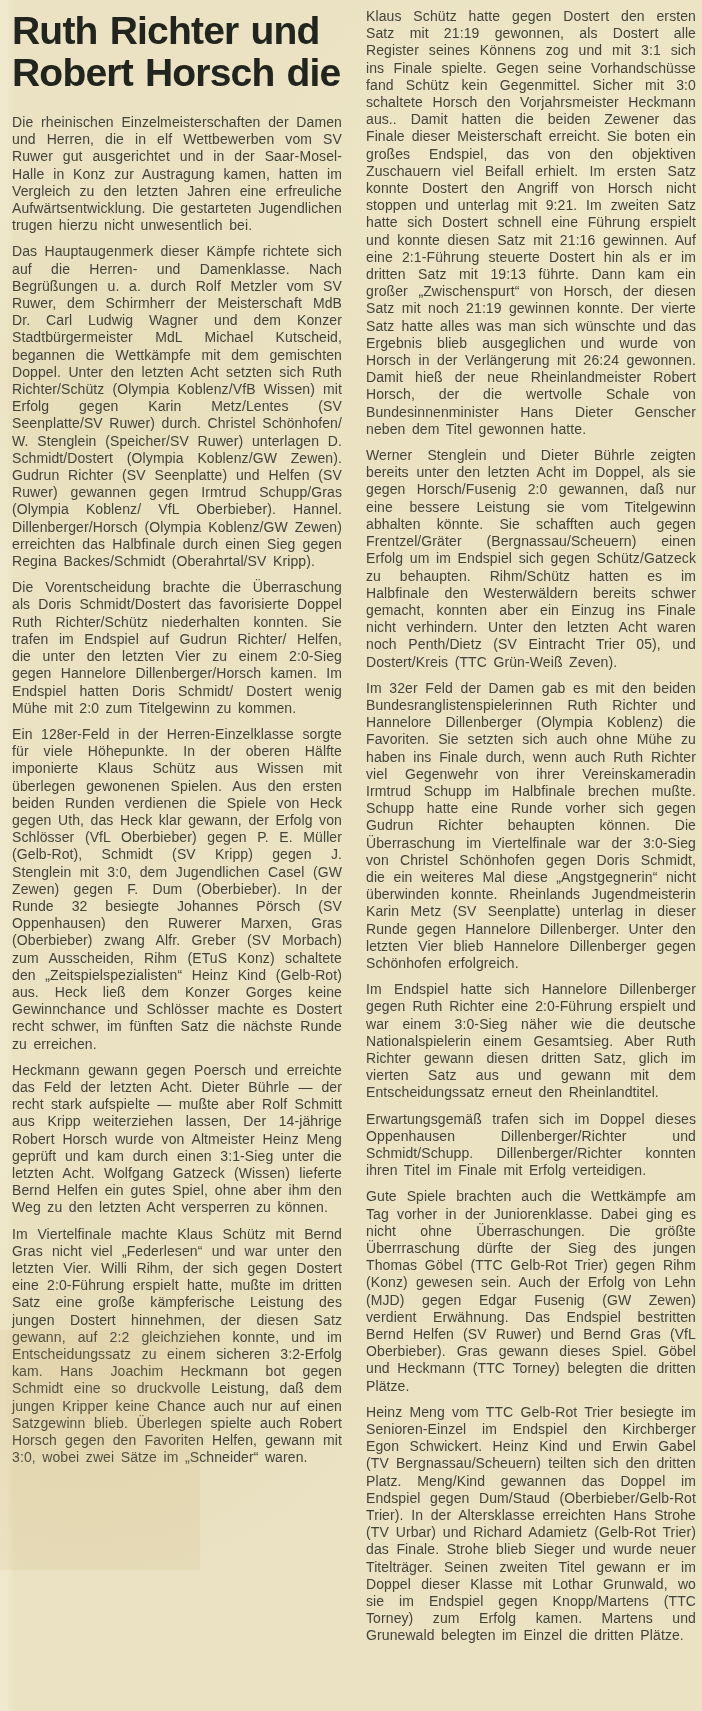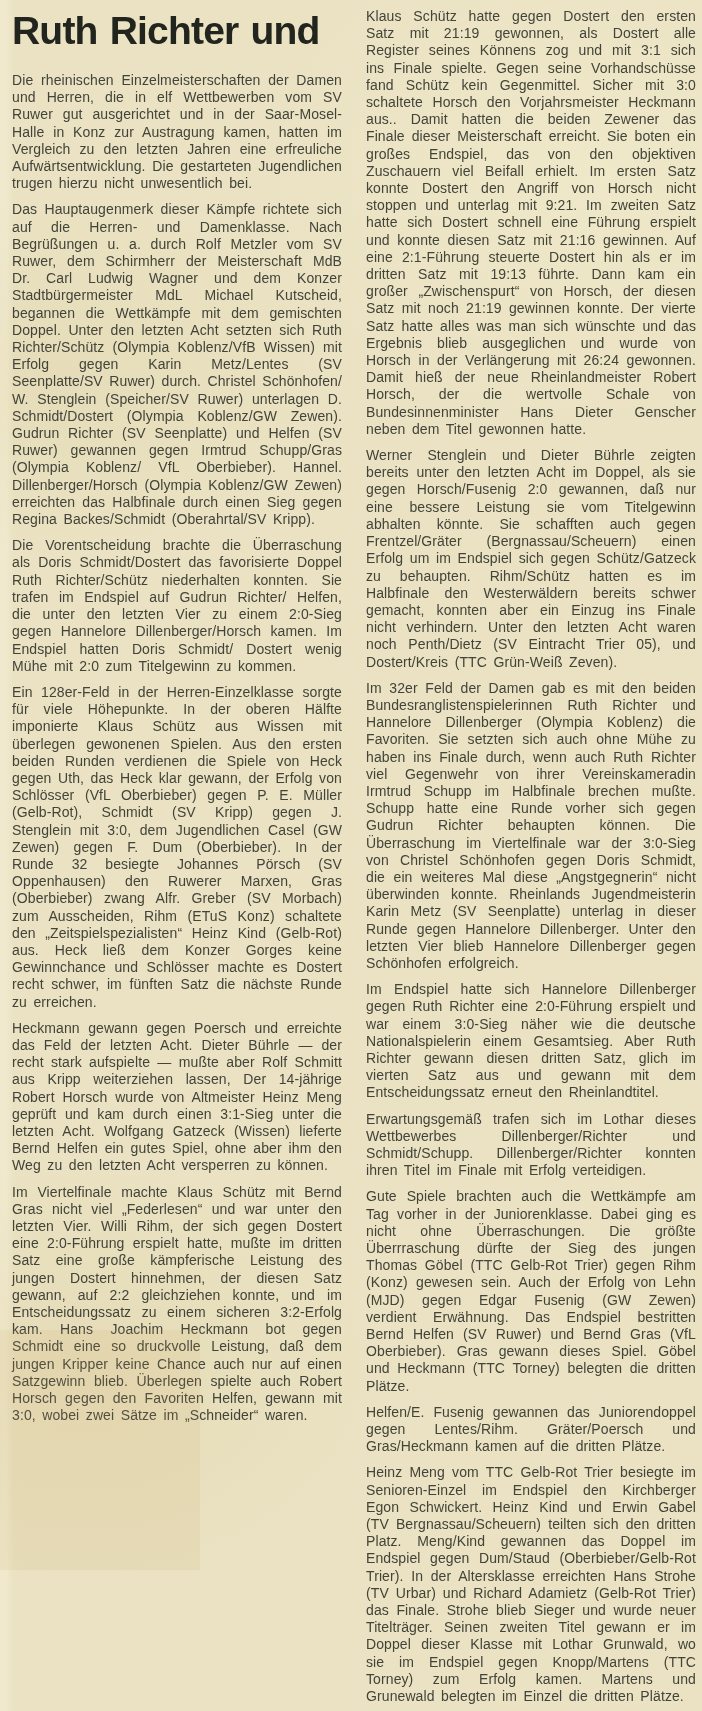--- a/index.html
+++ b/index.html
@@ -65,33 +65,33 @@
 </style>
 </head>
 <body>
 
 <div class="page">
 
   <div class="col col-left">
     <div class="age-patch"></div>
     <h1 class="headline">
       <span>Ruth Richter und</span>
+      <span>Robert Horsch die</span>
     </h1>
     <p class="body-par">Die rheinischen Einzelmeisterschaften der Damen und Herren, die in elf Wettbewerben vom SV Ruwer gut ausgerichtet und in der Saar-Mosel-Halle in Konz zur Austragung kamen, hatten im Vergleich zu den letzten Jahren eine erfreuliche Aufwärtsentwicklung. Die gestarteten Jugendlichen trugen hierzu nicht unwesentlich bei.</p>
     <p class="body-par">Das Hauptaugenmerk dieser Kämpfe richtete sich auf die Herren- und Damenklasse. Nach Begrüßungen u. a. durch Rolf Metzler vom SV Ruwer, dem Schirmherr der Meisterschaft MdB Dr. Carl Ludwig Wagner und dem Konzer Stadtbürgermeister MdL Michael Kutscheid, begannen die Wettkämpfe mit dem gemischten Doppel. Unter den letzten Acht setzten sich Ruth Richter/Schütz (Olympia Koblenz/VfB Wissen) mit Erfolg gegen Karin Metz/Lentes (SV Seenplatte/SV Ruwer) durch. Christel Schönhofen/ W. Stenglein (Speicher/SV Ruwer) unterlagen D. Schmidt/Dostert (Olympia Koblenz/GW Zewen). Gudrun Richter (SV Seenplatte) und Helfen (SV Ruwer) gewannen gegen Irmtrud Schupp/Gras (Olympia Koblenz/ VfL Oberbieber). Hannel. Dillenberger/Horsch (Olympia Koblenz/GW Zewen) erreichten das Halbfinale durch einen Sieg gegen Regina Backes/Schmidt (Oberahrtal/SV Kripp).</p>
     <p class="body-par">Die Vorentscheidung brachte die Überraschung als Doris Schmidt/Dostert das favorisierte Doppel Ruth Richter/Schütz niederhalten konnten. Sie trafen im Endspiel auf Gudrun Richter/ Helfen, die unter den letzten Vier zu einem 2:0-Sieg gegen Hannelore Dillenberger/Horsch kamen. Im Endspiel hatten Doris Schmidt/ Dostert wenig Mühe mit 2:0 zum Titelgewinn zu kommen.</p>
     <p class="body-par">Ein 128er-Feld in der Herren-Einzelklasse sorgte für viele Höhepunkte. In der oberen Hälfte imponierte Klaus Schütz aus Wissen mit überlegen gewonenen Spielen. Aus den ersten beiden Runden verdienen die Spiele von Heck gegen Uth, das Heck klar gewann, der Erfolg von Schlösser (VfL Oberbieber) gegen P. E. Müller (Gelb-Rot), Schmidt (SV Kripp) gegen J. Stenglein mit 3:0, dem Jugendlichen Casel (GW Zewen) gegen F. Dum (Oberbieber). In der Runde 32 besiegte Johannes Pörsch (SV Oppenhausen) den Ruwerer Marxen, Gras (Oberbieber) zwang Alfr. Greber (SV Morbach) zum Ausscheiden, Rihm (ETuS Konz) schaltete den „Zeitspielspezialisten“ Heinz Kind (Gelb-Rot) aus. Heck ließ dem Konzer Gorges keine Gewinnchance und Schlösser machte es Dostert recht schwer, im fünften Satz die nächste Runde zu erreichen.</p>
     <p class="body-par">Heckmann gewann gegen Poersch und erreichte das Feld der letzten Acht. Dieter Bührle — der recht stark aufspielte — mußte aber Rolf Schmitt aus Kripp weiterziehen lassen, Der 14-jährige Robert Horsch wurde von Altmeister Heinz Meng geprüft und kam durch einen 3:1-Sieg unter die letzten Acht. Wolfgang Gatzeck (Wissen) lieferte Bernd Helfen ein gutes Spiel, ohne aber ihm den Weg zu den letzten Acht versperren zu können.</p>
     <p class="body-par">Im Viertelfinale machte Klaus Schütz mit Bernd Gras nicht viel „Federlesen“ und war unter den letzten Vier. Willi Rihm, der sich gegen Dostert eine 2:0-Führung erspielt hatte, mußte im dritten Satz eine große kämpferische Leistung des jungen Dostert hinnehmen, der diesen Satz gewann, auf 2:2 gleichziehen konnte, und im Entscheidungssatz zu einem sicheren 3:2-Erfolg kam. Hans Joachim Heckmann bot gegen Schmidt eine so druckvolle Leistung, daß dem jungen Kripper keine Chance auch nur auf einen Satzgewinn blieb. Überlegen spielte auch Robert Horsch gegen den Favoriten Helfen, gewann mit 3:0, wobei zwei Sätze im „Schneider“ waren.</p>
   </div>
 
   <div class="col col-right">
     <p class="body-par">Klaus Schütz hatte gegen Dostert den ersten Satz mit 21:19 gewonnen, als Dostert alle Register seines Könnens zog und mit 3:1 sich ins Finale spielte. Gegen seine Vorhandschüsse fand Schütz kein Gegenmittel. Sicher mit 3:0 schaltete Horsch den Vorjahrsmeister Heckmann aus.. Damit hatten die beiden Zewener das Finale dieser Meisterschaft erreicht. Sie boten ein großes Endspiel, das von den objektiven Zuschauern viel Beifall erhielt. Im ersten Satz konnte Dostert den Angriff von Horsch nicht stoppen und unterlag mit 9:21. Im zweiten Satz hatte sich Dostert schnell eine Führung erspielt und konnte diesen Satz mit 21:16 gewinnen. Auf eine 2:1-Führung steuerte Dostert hin als er im dritten Satz mit 19:13 führte. Dann kam ein großer „Zwischenspurt“ von Horsch, der diesen Satz mit noch 21:19 gewinnen konnte. Der vierte Satz hatte alles was man sich wünschte und das Ergebnis blieb ausgeglichen und wurde von Horsch in der Verlängerung mit 26:24 gewonnen. Damit hieß der neue Rheinlandmeister Robert Horsch, der die wertvolle Schale von Bundesinnenminister Hans Dieter Genscher neben dem Titel gewonnen hatte.</p>
     <p class="body-par">Werner Stenglein und Dieter Bührle zeigten bereits unter den letzten Acht im Doppel, als sie gegen Horsch/Fusenig 2:0 gewannen, daß nur eine bessere Leistung sie vom Titelgewinn abhalten könnte. Sie schafften auch gegen Frentzel/Gräter (Bergnassau/Scheuern) einen Erfolg um im Endspiel sich gegen Schütz/Gatzeck zu behaupten. Rihm/Schütz hatten es im Halbfinale den Westerwäldern bereits schwer gemacht, konnten aber ein Einzug ins Finale nicht verhindern. Unter den letzten Acht waren noch Penth/Dietz (SV Eintracht Trier 05), und Dostert/Kreis (TTC Grün-Weiß Zeven).</p>
     <p class="body-par">Im 32er Feld der Damen gab es mit den beiden Bundesranglistenspielerinnen Ruth Richter und Hannelore Dillenberger (Olympia Koblenz) die Favoriten. Sie setzten sich auch ohne Mühe zu haben ins Finale durch, wenn auch Ruth Richter viel Gegenwehr von ihrer Vereinskameradin Irmtrud Schupp im Halbfinale brechen mußte. Schupp hatte eine Runde vorher sich gegen Gudrun Richter behaupten können. Die Überraschung im Viertelfinale war der 3:0-Sieg von Christel Schönhofen gegen Doris Schmidt, die ein weiteres Mal diese „Angstgegnerin“ nicht überwinden konnte. Rheinlands Jugendmeisterin Karin Metz (SV Seenplatte) unterlag in dieser Runde gegen Hannelore Dillenberger. Unter den letzten Vier blieb Hannelore Dillenberger gegen Schönhofen erfolgreich.</p>
     <p class="body-par">Im Endspiel hatte sich Hannelore Dillenberger gegen Ruth Richter eine 2:0-Führung erspielt und war einem 3:0-Sieg näher wie die deutsche Nationalspielerin einem Gesamtsieg. Aber Ruth Richter gewann diesen dritten Satz, glich im vierten Satz aus und gewann mit dem Entscheidungssatz erneut den Rheinlandtitel.</p>
-    <p class="body-par">Erwartungsgemäß trafen sich im Lothar dieses Wettbewerbes Dillenberger/Richter und Schmidt/Schupp. Dillenberger/Richter konnten ihren Titel im Finale mit Erfolg verteidigen.</p>
+    <p class="body-par">Erwartungsgemäß trafen sich im Doppel dieses Oppenhausen Dillenberger/Richter und Schmidt/Schupp. Dillenberger/Richter konnten ihren Titel im Finale mit Erfolg verteidigen.</p>
     <p class="body-par">Gute Spiele brachten auch die Wettkämpfe am Tag vorher in der Juniorenklasse. Dabei ging es nicht ohne Überraschungen. Die größte Überrraschung dürfte der Sieg des jungen Thomas Göbel (TTC Gelb-Rot Trier) gegen Rihm (Konz) gewesen sein. Auch der Erfolg von Lehn (MJD) gegen Edgar Fusenig (GW Zewen) verdient Erwähnung. Das Endspiel bestritten Bernd Helfen (SV Ruwer) und Bernd Gras (VfL Oberbieber). Gras gewann dieses Spiel. Göbel und Heckmann (TTC Torney) belegten die dritten Plätze.</p>
-    <p class="body-par">Helfen/E. Fusenig gewannen das Juniorendoppel gegen Lentes/Rihm. Gräter/Poersch und Gras/Heckmann kamen auf die dritten Plätze.</p>
     <p class="body-par">Heinz Meng vom TTC Gelb-Rot Trier besiegte im Senioren-Einzel im Endspiel den Kirchberger Egon Schwickert. Heinz Kind und Erwin Gabel (TV Bergnassau/Scheuern) teilten sich den dritten Platz. Meng/Kind gewannen das Doppel im Endspiel gegen Dum/Staud (Oberbieber/Gelb-Rot Trier). In der Altersklasse erreichten Hans Strohe (TV Urbar) und Richard Adamietz (Gelb-Rot Trier) das Finale. Strohe blieb Sieger und wurde neuer Titelträger. Seinen zweiten Titel gewann er im Doppel dieser Klasse mit Lothar Grunwald, wo sie im Endspiel gegen Knopp/Martens (TTC Torney) zum Erfolg kamen. Martens und Grunewald belegten im Einzel die dritten Plätze.</p>
   </div>
 
 </div>
 
 </body></html>

